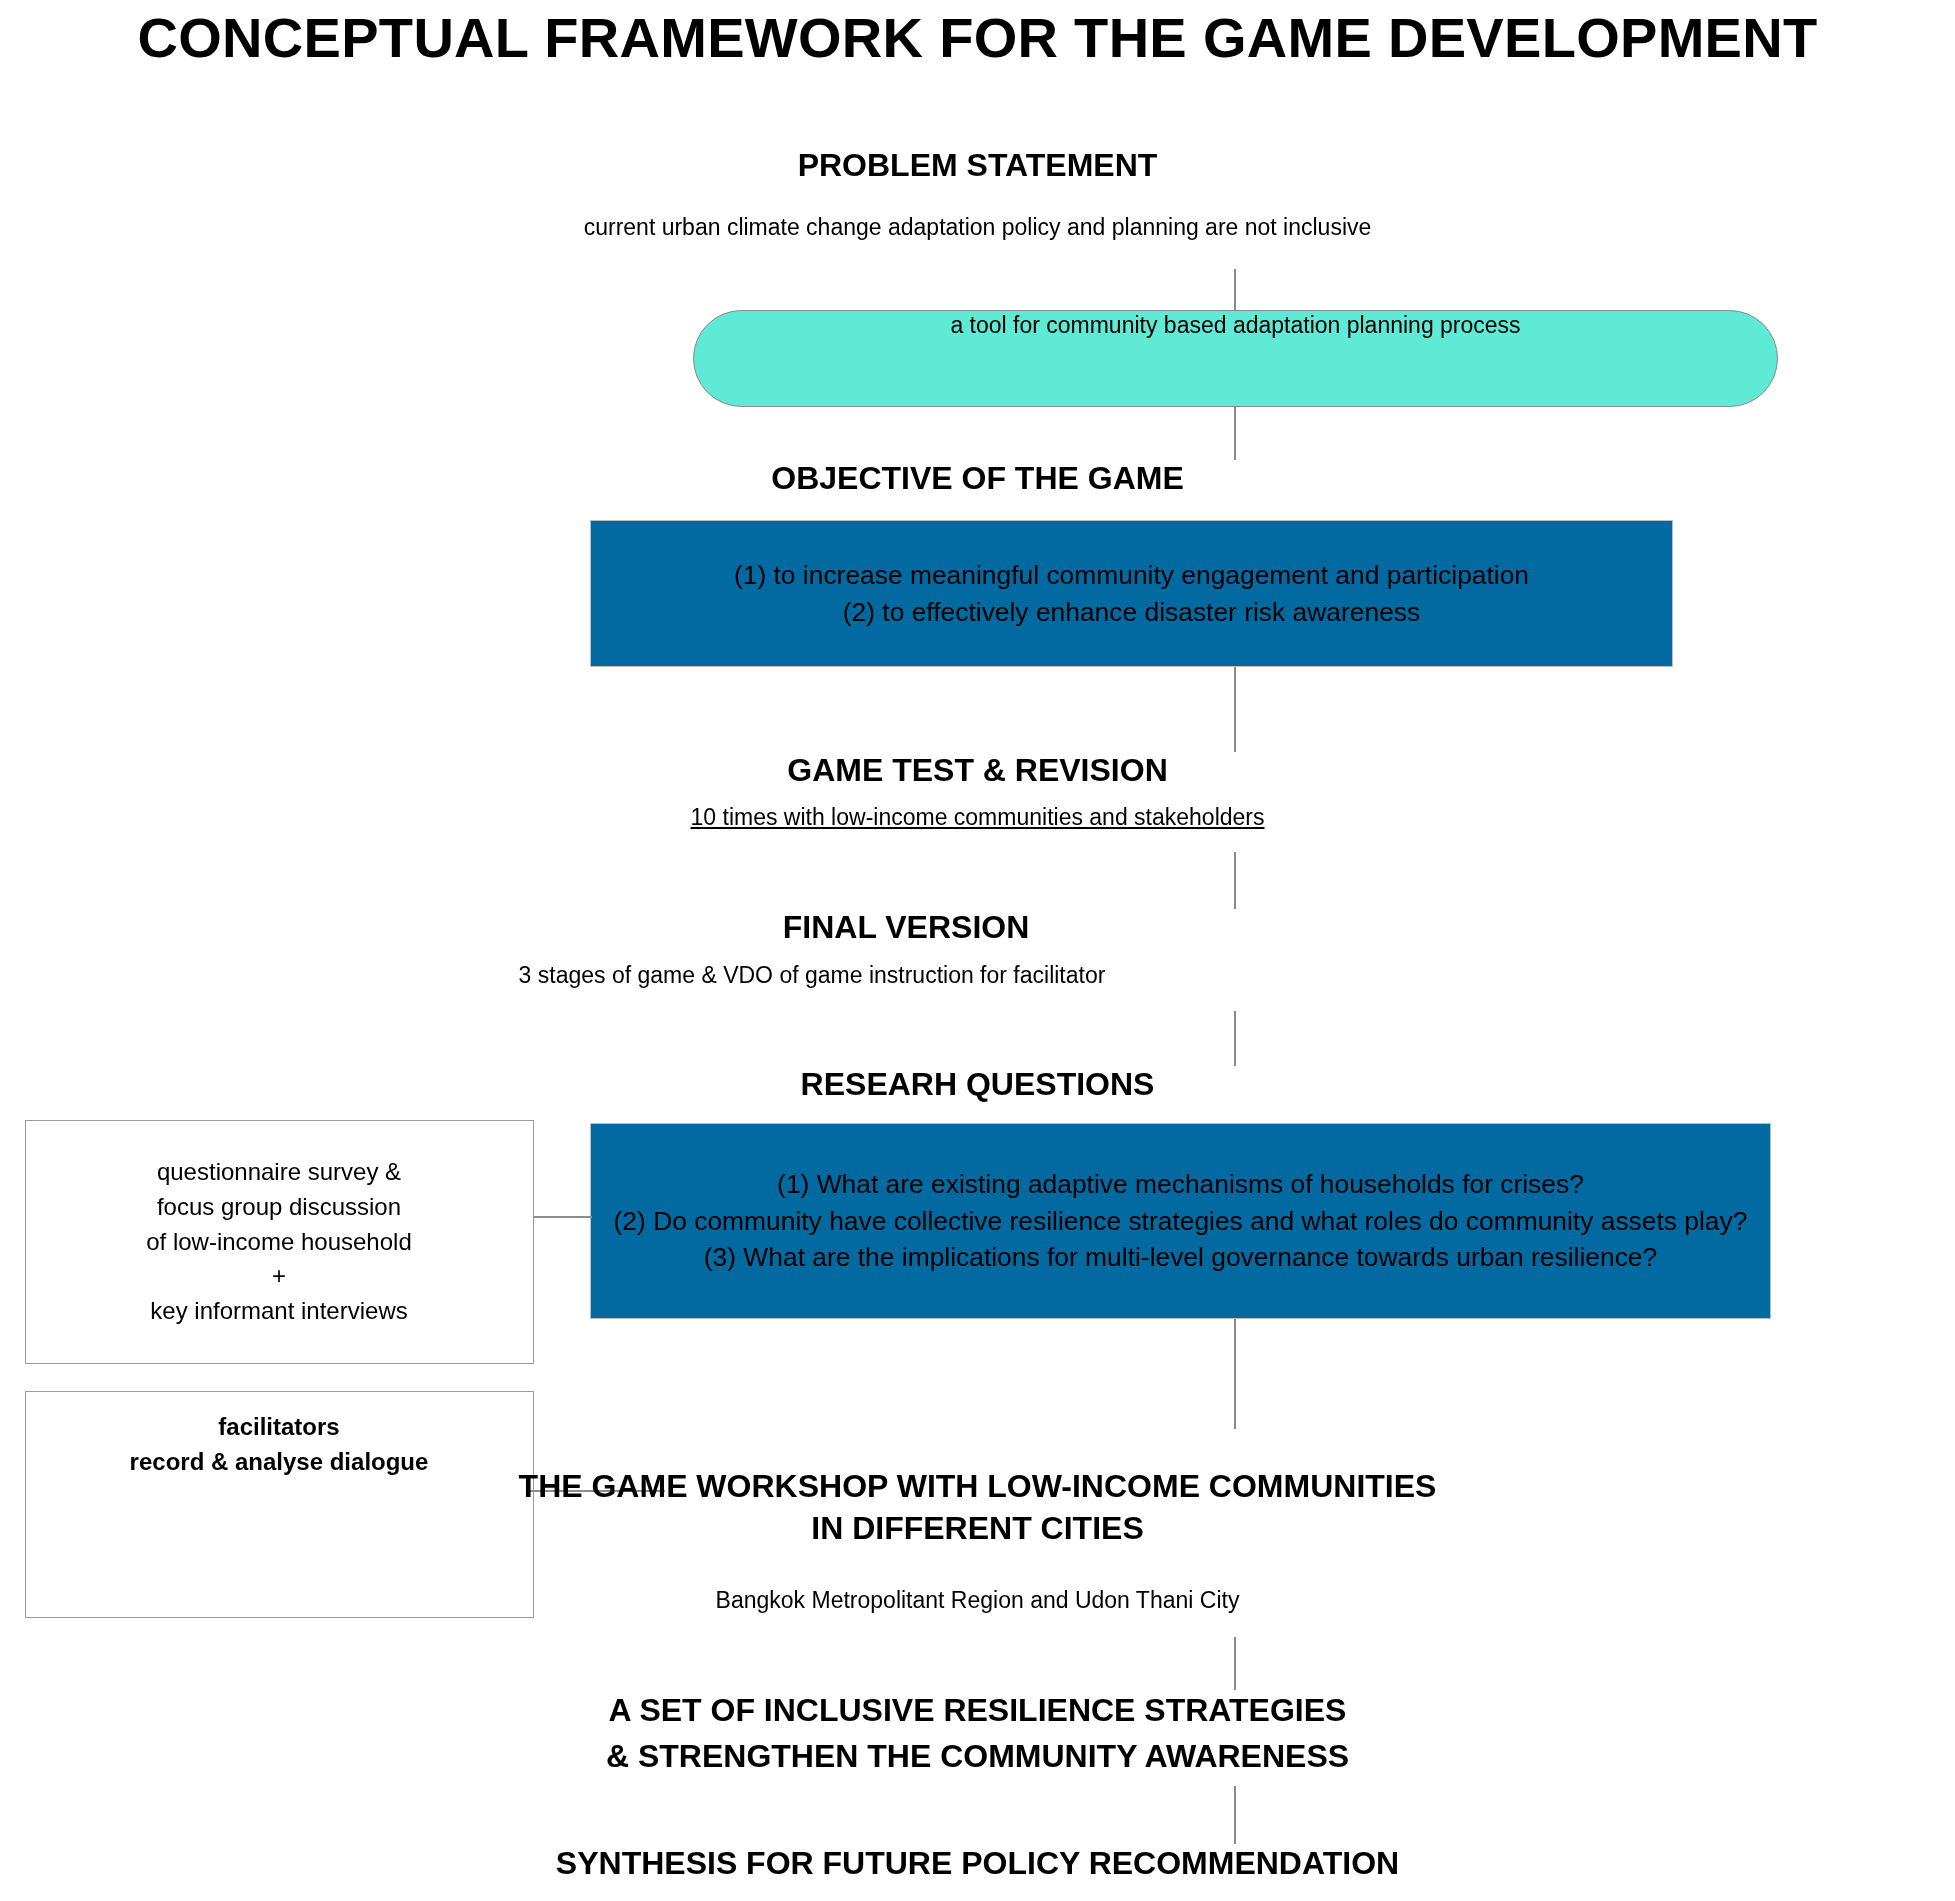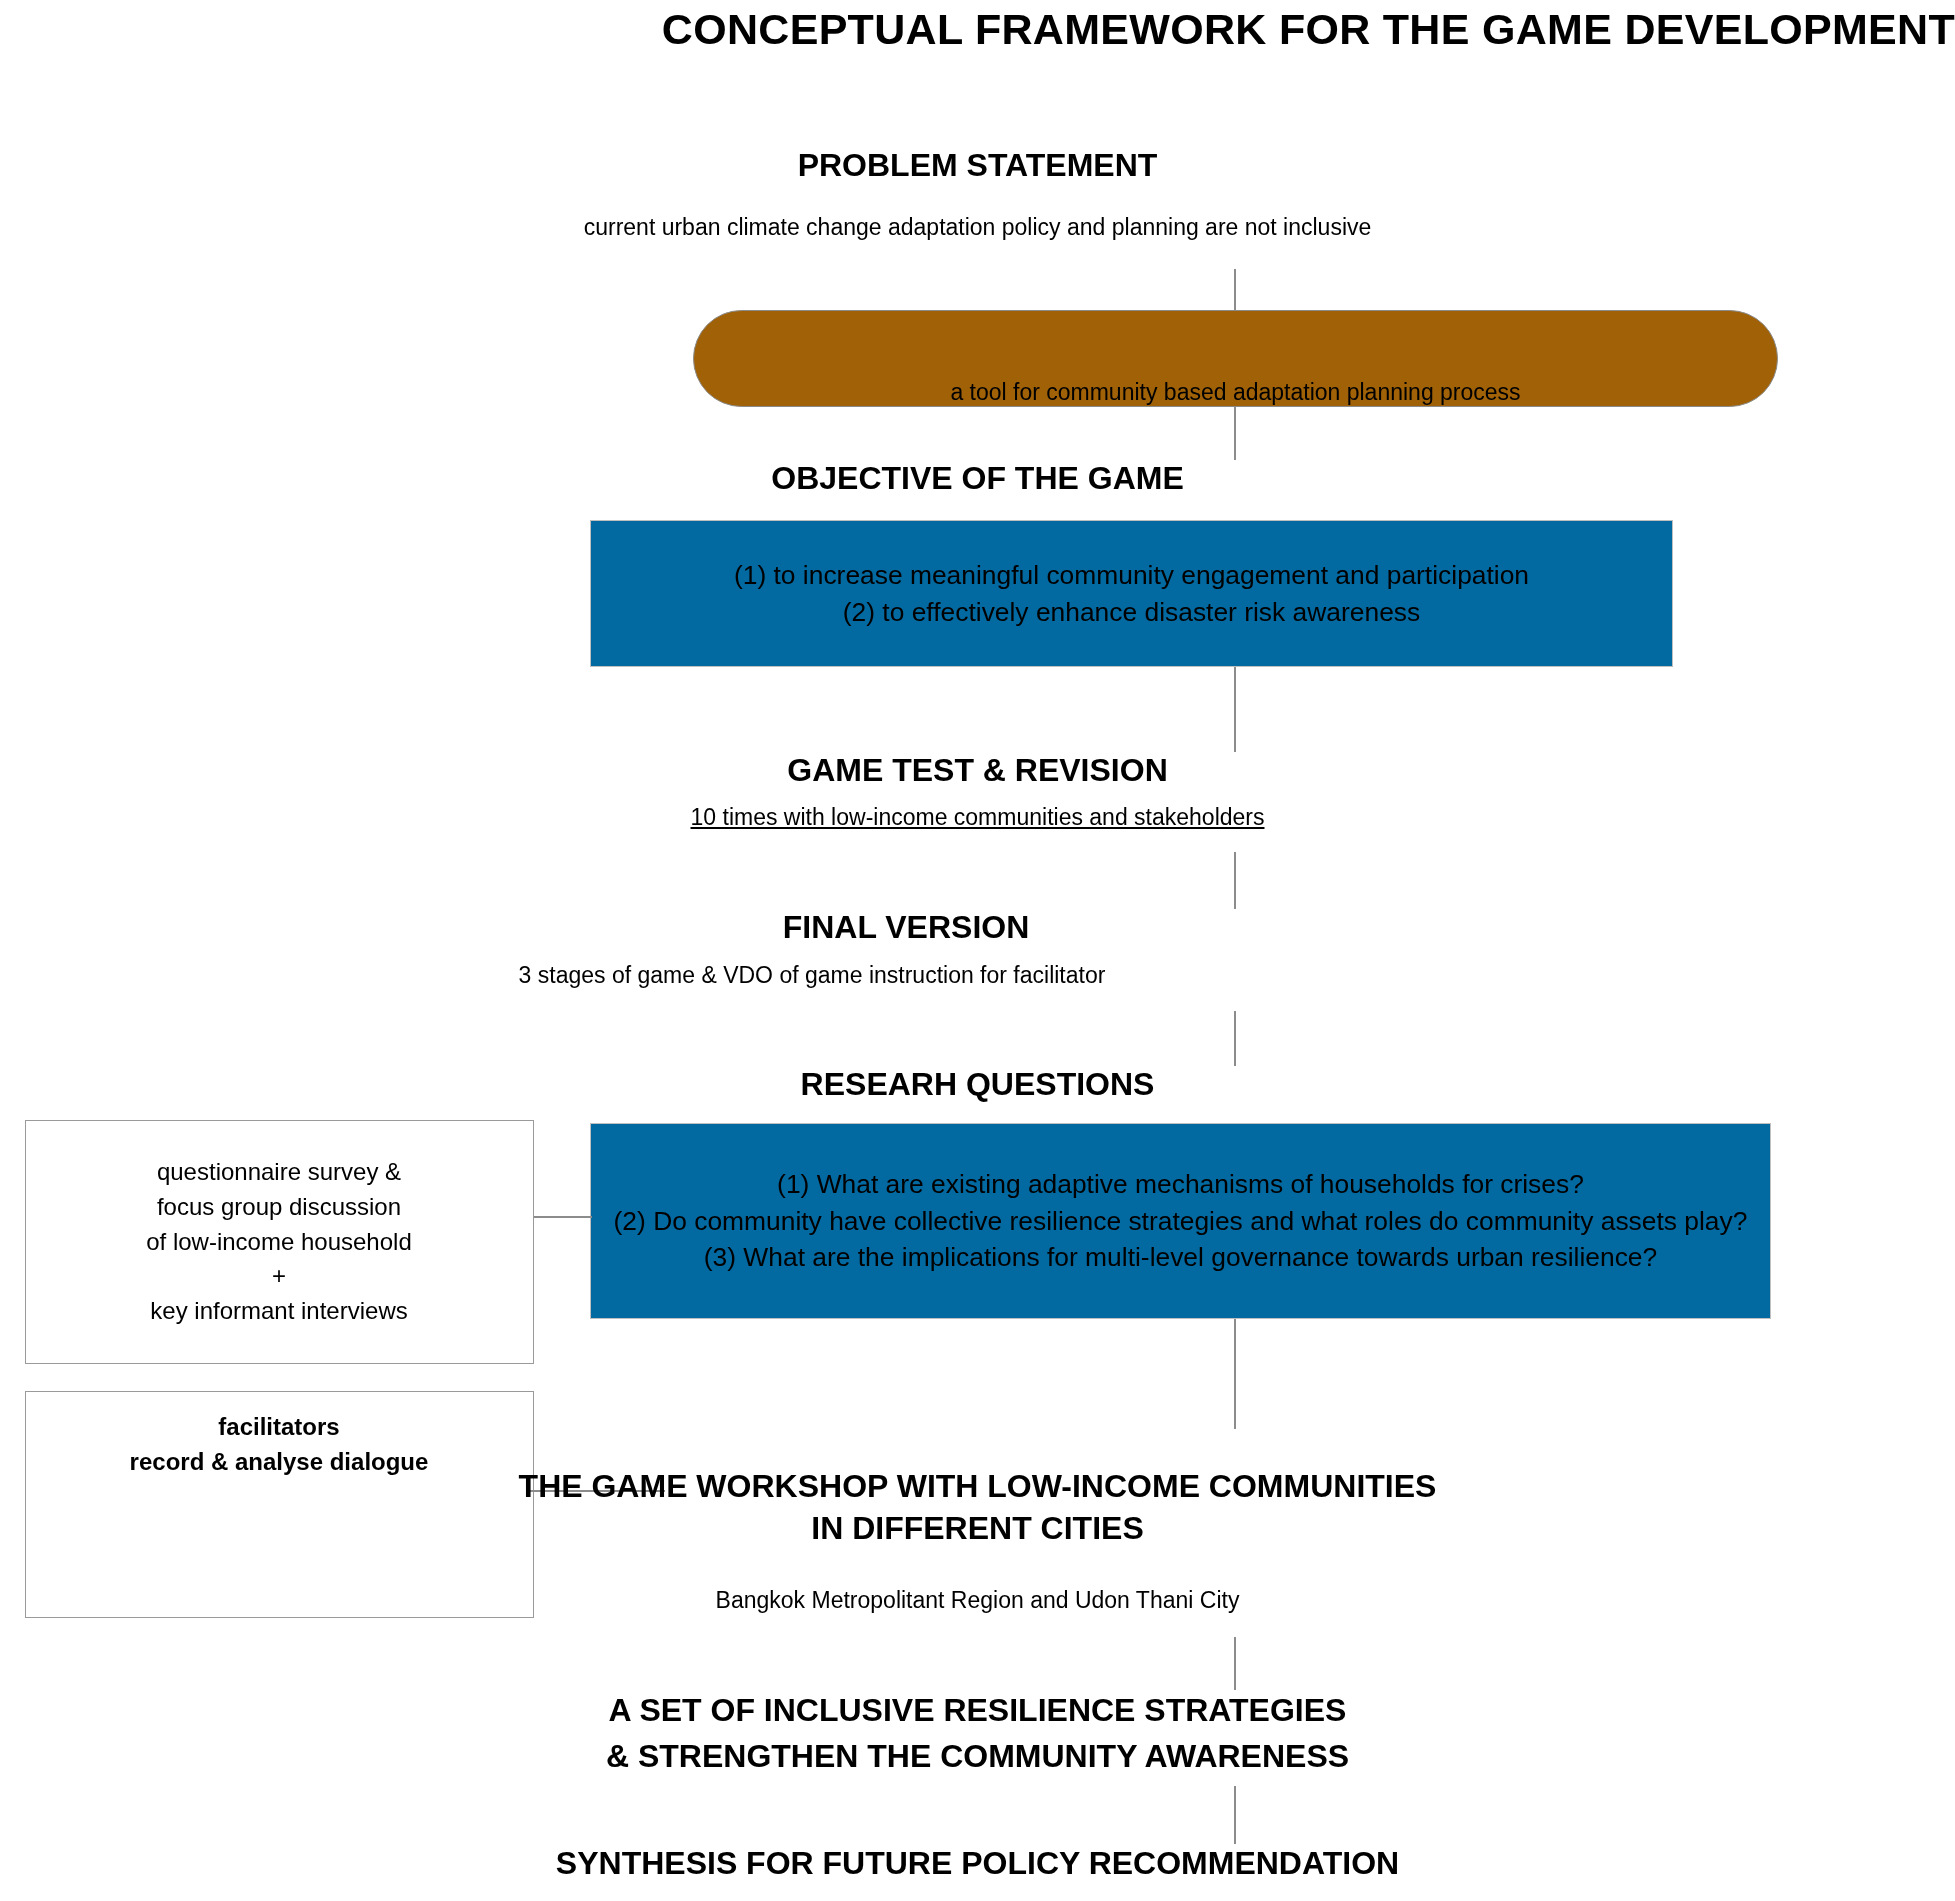--- a/index.html
+++ b/index.html
@@ -9,22 +9,22 @@
     color:#000000;
     position:relative;
     overflow:hidden;
   }
   #canvas{position:absolute;left:0;top:0;width:1955px;height:1902px;}
 
   .abs{position:absolute;}
 
   
   .title{
-    font-size:43px;font-weight:bold;letter-spacing:0.3px;
-    text-align:right;white-space:nowrap;
+    font-size:56px;font-weight:bold;letter-spacing:0.3px;
+    text-align:center;white-space:nowrap;
   }
   .heading{
     font-size:32px;font-weight:bold;text-align:center;white-space:nowrap;
     line-height:1.18;
   }
   .body-text{
     font-size:23px;font-weight:normal;text-align:center;white-space:nowrap;
     line-height:1.22;
   }
   .small-body{
@@ -36,24 +36,24 @@
   .sidebox-text.bold{font-weight:bold;}
 
   
   .rect-box{
     border:1.9px solid #bfbfbf;
     background:#0369a1;
     box-sizing:border-box;
   }
   .pill-box{
     border:1.9px solid #8a8a8a;
-    background:#a16207;
+    background:#5eead4;
     border-radius:644px;
     box-sizing:border-box;
-    display:flex;align-items:flex-end;justify-content:center;
+    display:flex;align-items:flex-start;justify-content:center;
   }
   .sidebox{
     border:1.9px solid #9a9a9a;
     background:#ffffff;
     box-sizing:border-box;
     display:flex;align-items:center;justify-content:center;
   }
 
   
   .vline{background:#8c8c8c;width:1.9px;}

